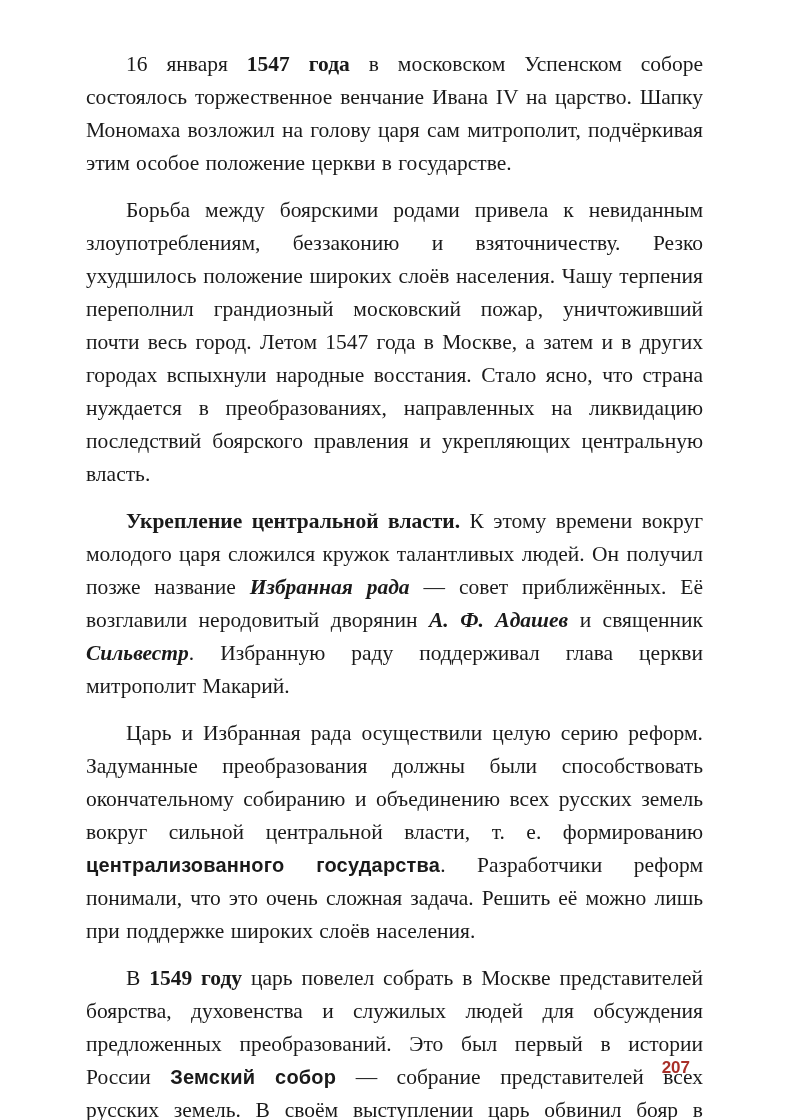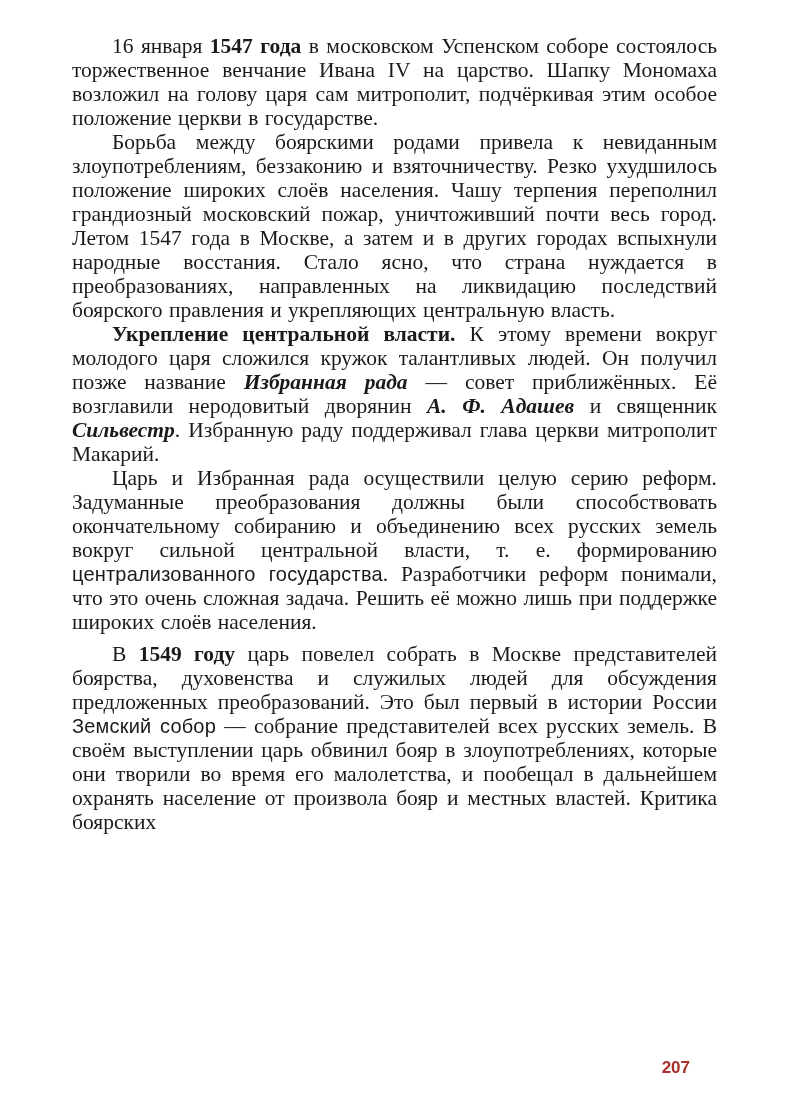--- a/index.html
+++ b/index.html
@@ -17,36 +17,36 @@
     font-family: "Liberation Serif", "DejaVu Serif", serif;
     color: #1a1a1a;
   }
   .text-block {
     position: absolute;
     top: 34px;
     left: 72px;
     width: 645px;
   }
   .para {
-    margin: 0;
+    margin: 14px;
     text-align: justify;
     text-indent: 40px;
     font-size: 21.5px;
-    line-height: 24px;
+    line-height: 33px;
     word-spacing: 1px;
   }
   .para.space-before {
     margin-top: 8px;
   }
   .run-n { font-weight: normal; font-style: normal; }
   .run-b { font-weight: bold; font-style: normal; }
   .run-i { font-style: italic; font-weight: bold; }
   .run-bs {
     font-family: "Liberation Sans", "DejaVu Sans", sans-serif;
-    font-weight: normal;
+    font-weight: bold;
     font-size: 0.93em;
     letter-spacing: 0.2px;
   }
   .page-footer {
     position: absolute;
     right: 107px;
     bottom: 42px;
   }
   .page-number {
     font-family: Liberation Sans, sans-serif;

